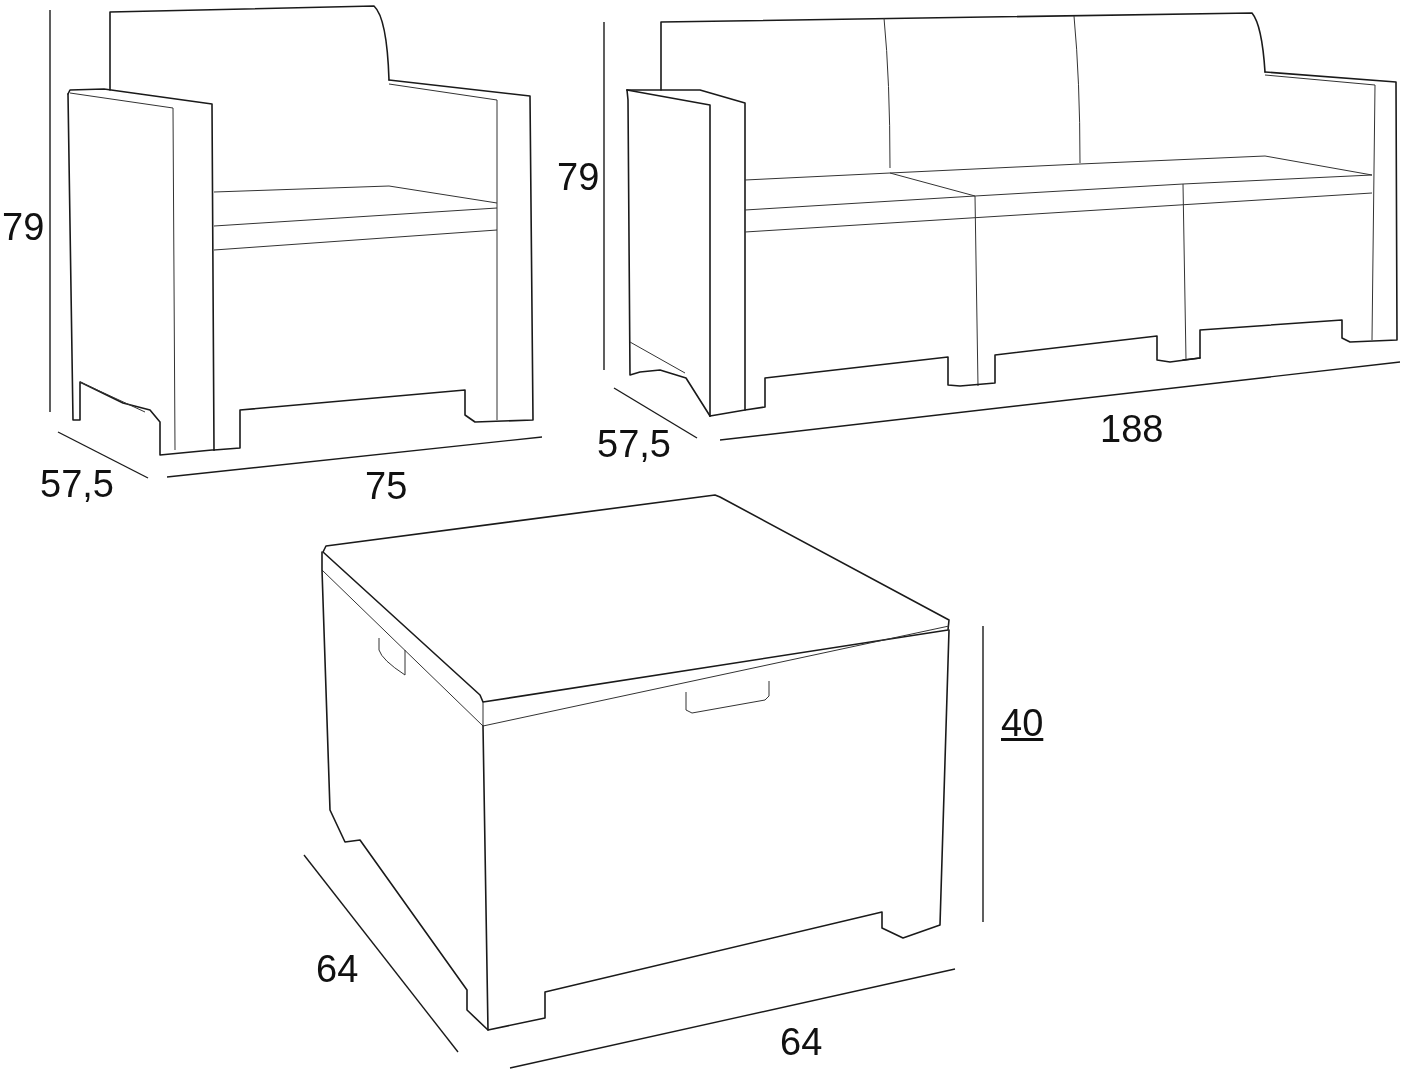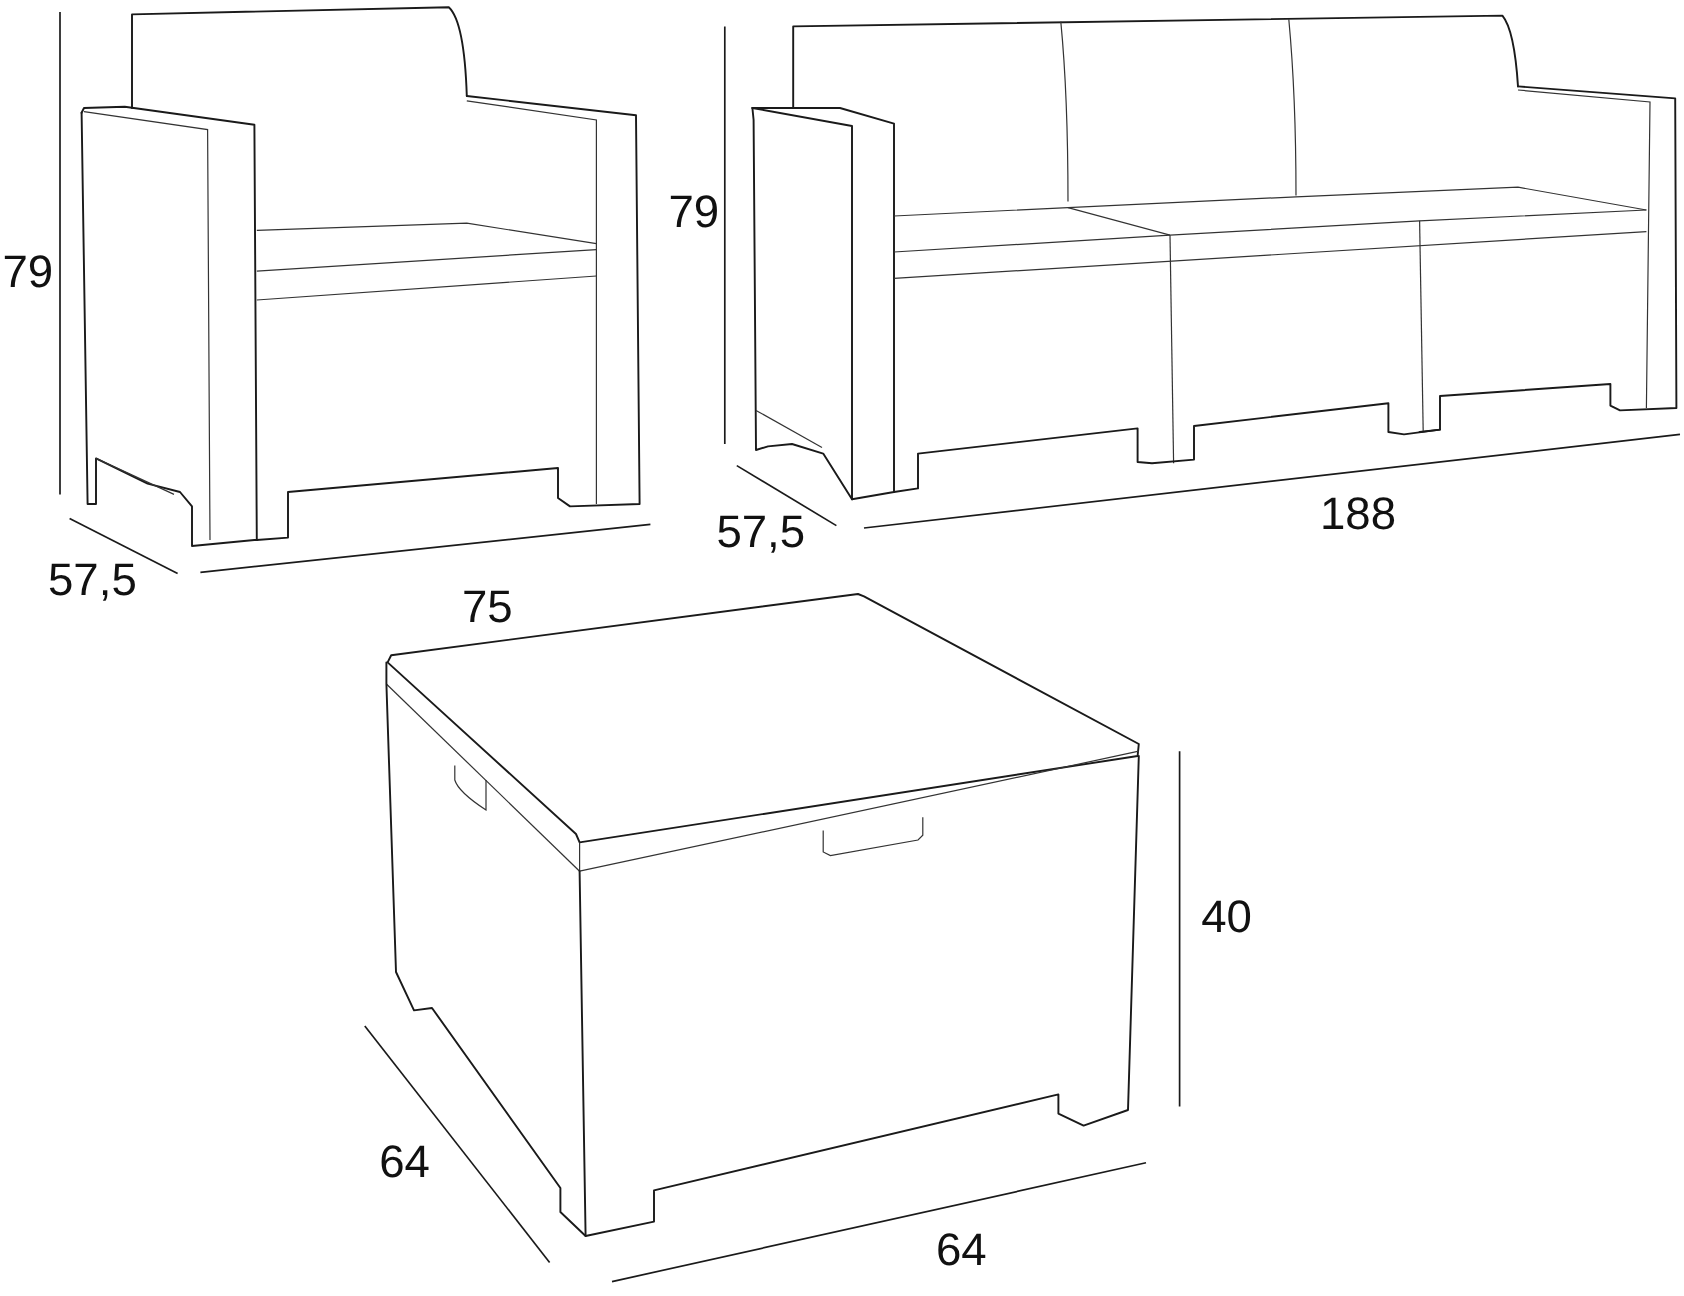--- a/index.html
+++ b/index.html
@@ -81,21 +81,21 @@
   </g>
   <g>
     <line class="dim" x1="983" y1="626" x2="983" y2="922"></line>
     <line class="dim" x1="304" y1="855" x2="458" y2="1052"></line>
     <line class="dim" x1="510" y1="1068" x2="955" y2="969"></line>
   </g>
 </svg>
 
 <div class="lbl" style="left:2px;top:208px;">79</div>
 <div class="lbl" style="left:40px;top:465px;">57,5</div>
-<div class="lbl" style="left:365px;top:487px;margin-left:20px;">75</div>
+<div class="lbl" style="left:365px;top:467px;">75</div>
 
 <div class="lbl" style="left:557px;top:158px;">79</div>
 <div class="lbl" style="left:597px;top:425px;">57,5</div>
 <div class="lbl" style="left:1100px;top:410px;">188</div>
 
-<div class="lbl" style="left:1001px;top:746px;">40</div>
+<div class="lbl" style="left:1001px;top:704px;text-decoration:underline;">40</div>
 <div class="lbl" style="left:316px;top:950px;">64</div>
 <div class="lbl" style="left:780px;top:1023px;">64</div>
 
 </body></html>

